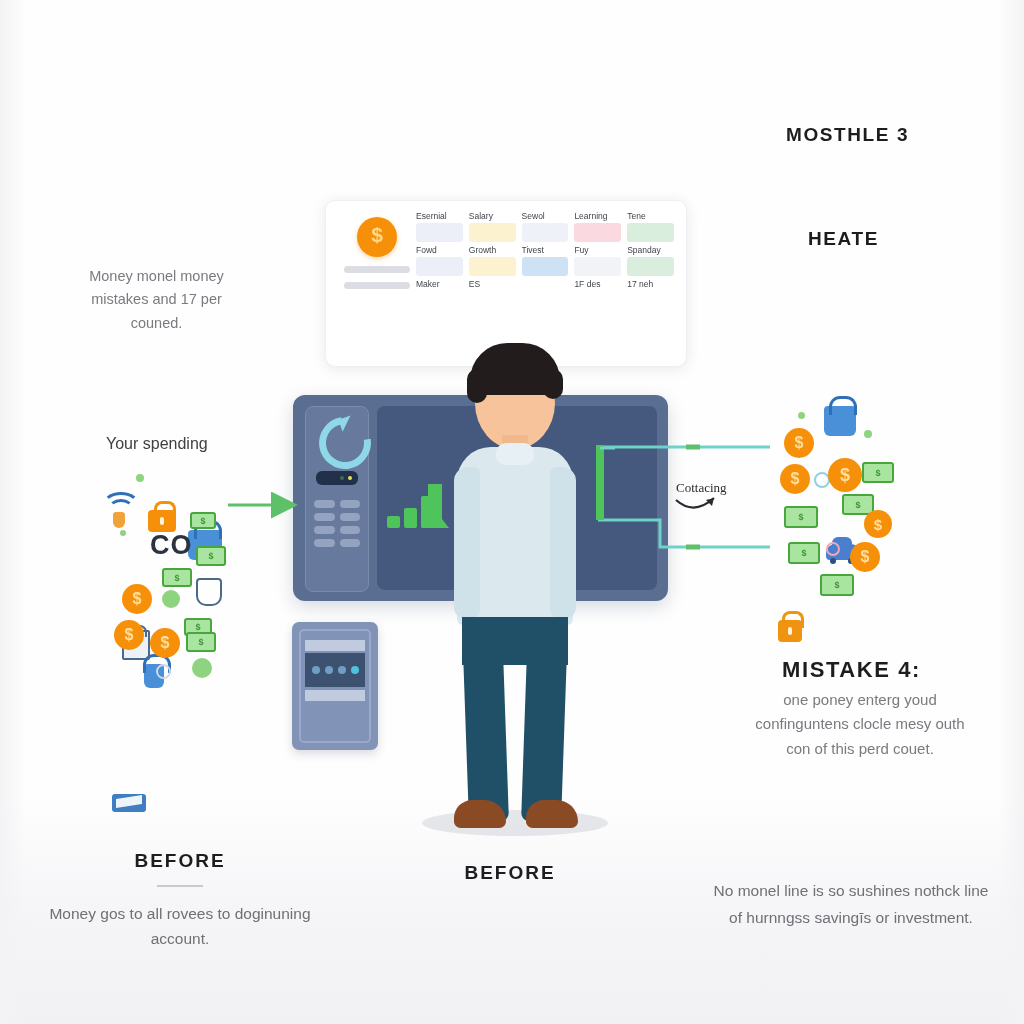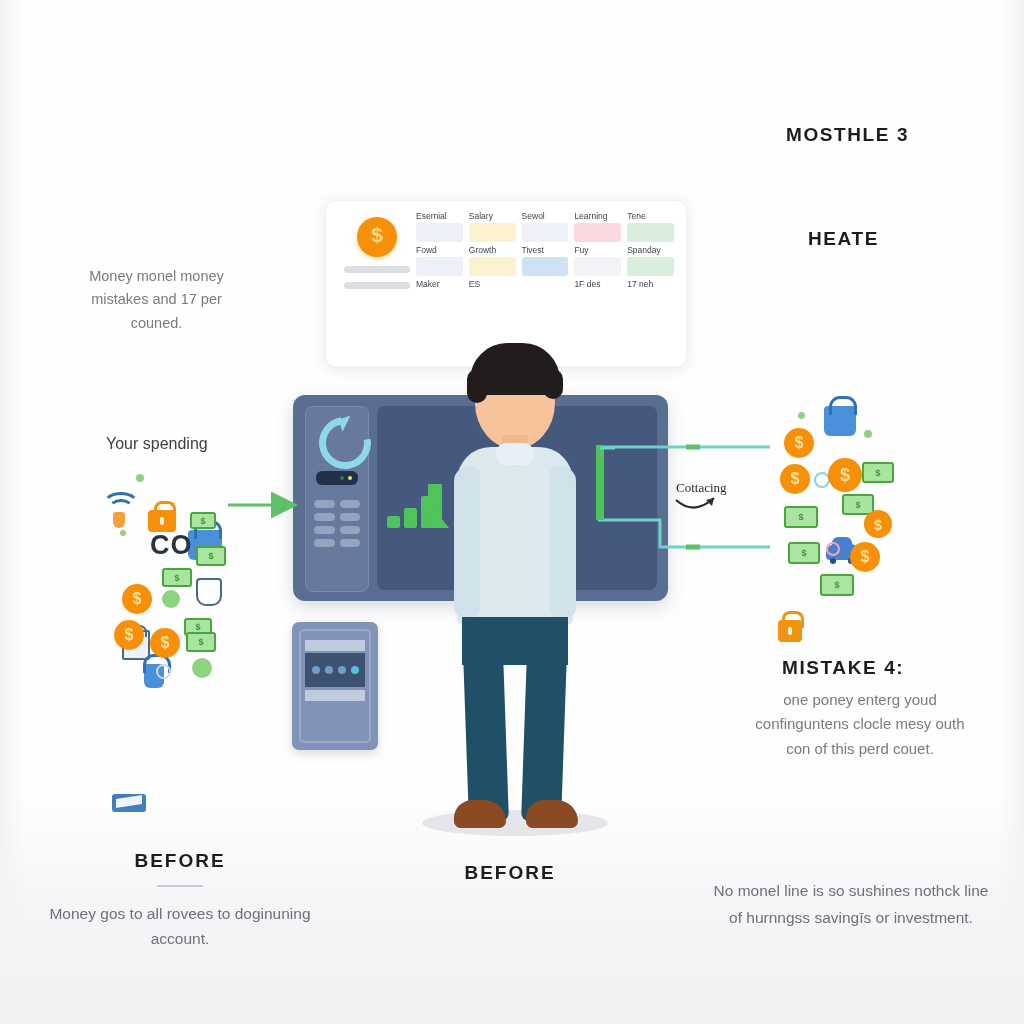--- a/index.html
+++ b/index.html
@@ -30,21 +30,21 @@
   }
 
   #mistake3-title{position:absolute;left:786px;top:112px;font-size:19px;margin-top:12px;}
   #heate-title{position:absolute;left:808px;top:228px;font-size:19px;}
   #heate-body{position:absolute;left:770px;top:262px;width:200px;font-size:15px;text-align:center;}
 
   #left-note{position:absolute;left:64px;top:265px;width:185px;font-size:14.5px;text-align:center;}
 
   #your-spending{position:absolute;left:106px;top:435px;font-size:16px;color:#404040;}
 
-  #mistake4-title{position:absolute;left:782px;top:657px;font-size:19px;}
+  #mistake4-title{position:absolute;left:782px;top:657px;font-size:22px;}
   #mistake4-body{position:absolute;left:742px;top:688px;width:236px;font-size:15px;text-align:center;}
 
   .cap{position:absolute;text-align:center;}
   .cap .cap-h{font-size:19px;font-weight:bold;letter-spacing:2px;color:#1d1d1f;}
   .cap .rule{width:46px;height:2px;background:#c9c9cf;margin:13px auto 14px;}
   .cap .cap-b{font-size:15.5px;color:#6f6f76;line-height:1.62;}
 
   #cap-left{left:30px;top:850px;width:300px;}
   #cap-mid{left:370px;top:862px;width:280px;}
   #cap-mid .cap-b{margin-top:12px;}

